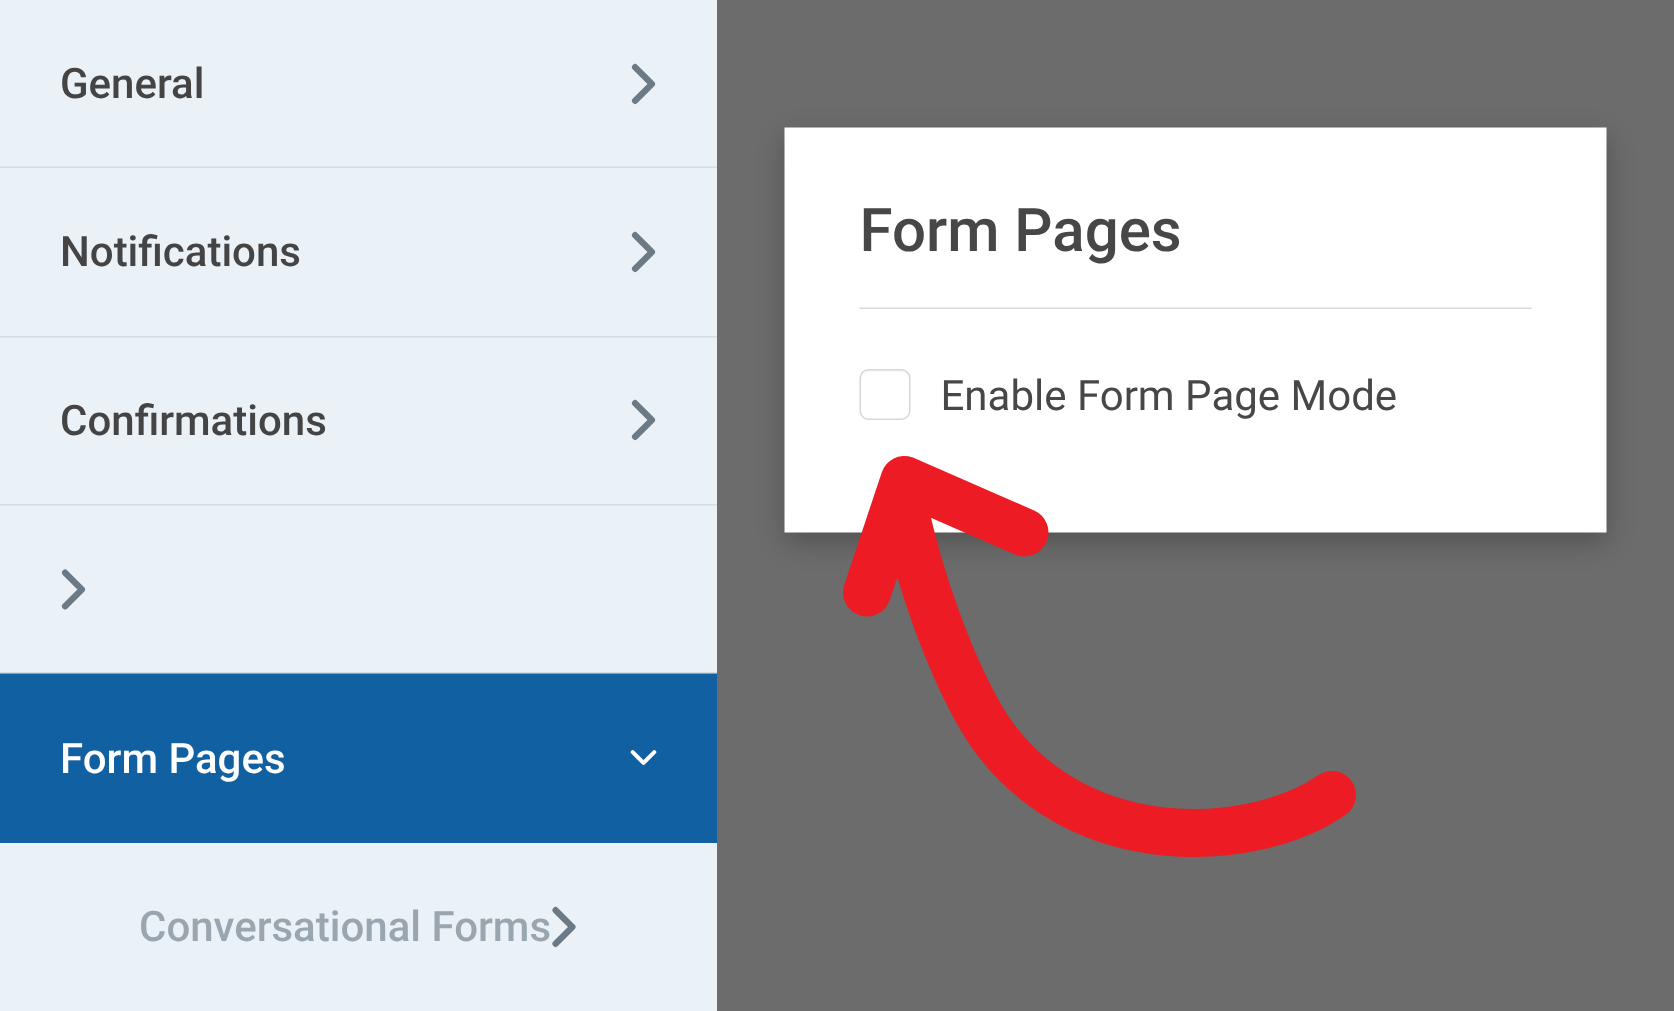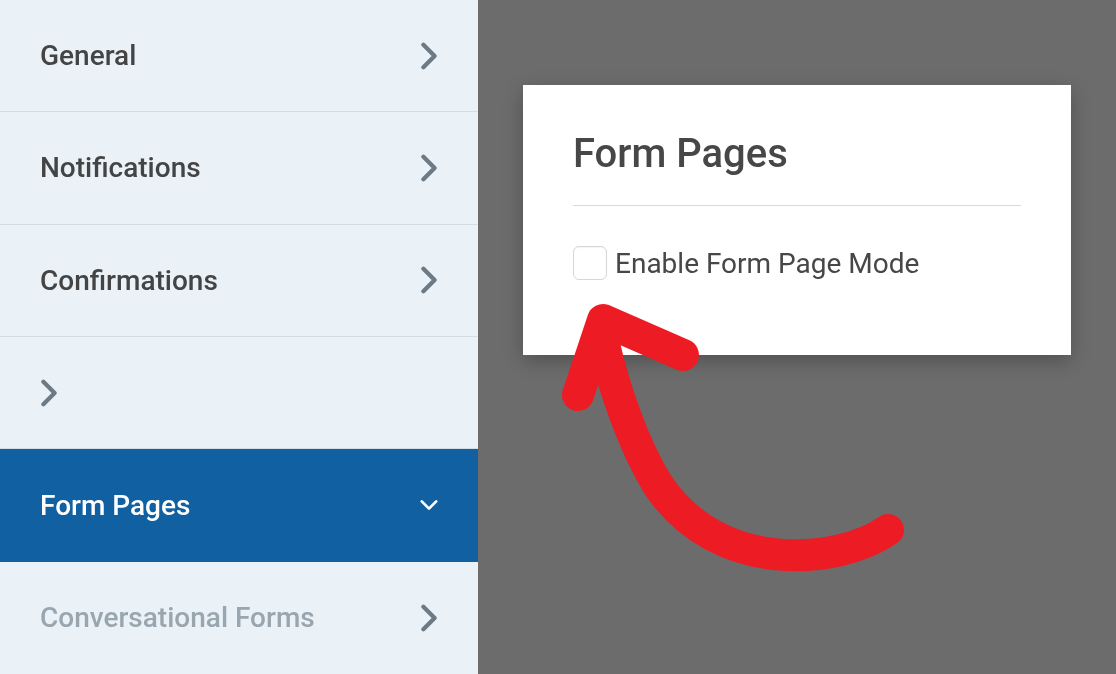--- a/index.html
+++ b/index.html
@@ -35,20 +35,21 @@
     .sidebar-item.active {
       background: #1160a1;
       color: #ffffff;
       border-bottom: none;
     }
     .sidebar-item.muted .sidebar-label {
       color: #9aa6af;
     }
     .sidebar-item:last-child {
       border-bottom: none;
+      justify-content: center;
     }
     .chevron {
       display: inline-flex;
       align-items: center;
       justify-content: center;
     }
     .chevron svg {
       width: 18px;
       height: 28px;
     }
@@ -74,21 +75,21 @@
       font-size: 40px;
       font-weight: 500;
       color: #474747;
       padding-bottom: 28px;
       border-bottom: 1px solid #d9d9d9;
       margin-bottom: 40px;
     }
     .checkbox-row {
       display: flex;
       align-items: center;
-      gap: 8px;
+      gap: 20px;
     }
     .checkbox {
       width: 34px;
       height: 34px;
       border: 1px solid #d7d7d7;
       border-radius: 6px;
       background: #ffffff;
       box-shadow: inset 0 1px 1px rgba(0,0,0,0.04);
       cursor: pointer;
       flex-shrink: 0;

